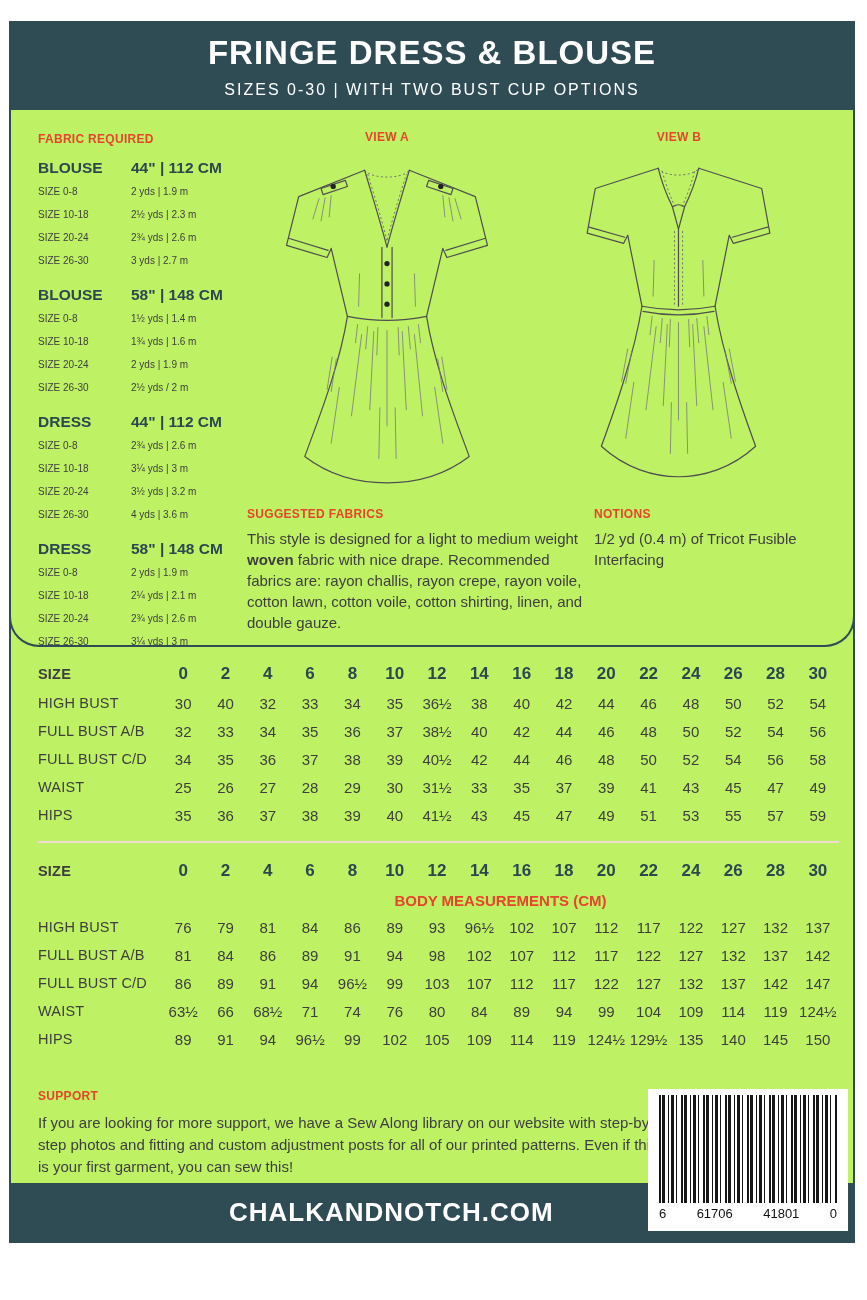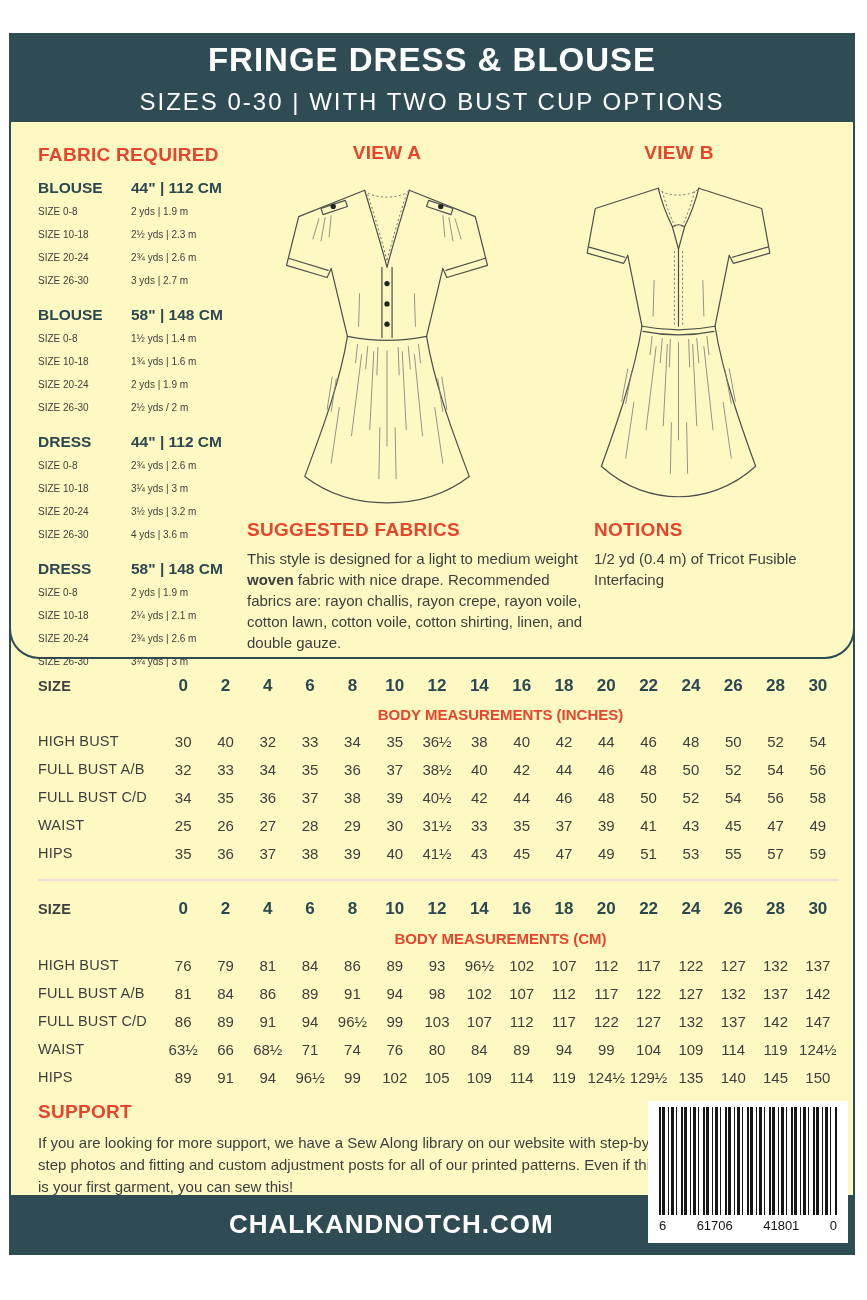--- a/index.html
+++ b/index.html
@@ -1,31 +1,31 @@
 <!DOCTYPE html>
 <html><head>
 <meta charset="utf-8">
 <style>
   * { margin:0; padding:0; box-sizing:border-box; }
   body { background:#fff; font-family:"Liberation Sans", sans-serif; }
   .page { position:relative; width:867px; height:1300px; background:#fff; overflow:hidden; }
-  .sheet { position:absolute; left:9px; top:33px; width:846px; height:1222px;
-           border:2px solid #2f4c55; background:#fef9c3; }
+  .sheet { position:absolute; left:9px; top:21px; width:846px; height:1222px;
+           border:2px solid #2f4c55; background:#bef264; }
 
   
   .masthead { height:87px; background:#2f4c55; color:#fff; display:flex;
               flex-direction:column; align-items:center; justify-content:center; }
   .masthead h1 { font-size:33px; font-weight:bold; letter-spacing:1px; }
-  .masthead .subtitle { font-size:24px; font-weight:500; letter-spacing:2px; margin-top:9px; }
+  .masthead .subtitle { font-size:16px; font-weight:500; letter-spacing:2px; margin-top:9px; }
 
   
   .top-card { position:absolute; top:85px; left:-2px; right:-2px; height:539px;
               border:2px solid #2f4c55; border-top:none; border-radius:0 0 30px 30px; }
 
-  .red-h { color:#e6452c; font-size:19px; font-weight:bold; letter-spacing:0.3px; }
+  .red-h { color:#e6452c; font-size:12px; font-weight:bold; letter-spacing:0.3px; }
 
   .fabric-col { position:absolute; left:27px; top:24px; width:208px; }
   .fabric-col .red-h { margin-bottom:11px; }
   .fabric-group { margin-bottom:12px; }
   .fabric-group-header { display:grid; grid-template-columns:93px 1fr; font-size:15.5px;
                          font-weight:bold; color:#2b4851; line-height:21px; margin-bottom:2px; }
   .fabric-row { display:grid; grid-template-columns:93px 1fr; font-size:10px;
                 color:#3e3e3e; line-height:23px; }
 
   .view { position:absolute; text-align:center; }
@@ -279,24 +279,20 @@
             <div class="t-cell">12</div>
             <div class="t-cell">14</div>
             <div class="t-cell">16</div>
             <div class="t-cell">18</div>
             <div class="t-cell">20</div>
             <div class="t-cell">22</div>
             <div class="t-cell">24</div>
             <div class="t-cell">26</div>
             <div class="t-cell">28</div>
             <div class="t-cell">30</div>
-          </div>
-          <div class="t-subrow">
-            <div class="t-label"></div>
-            <div class="t-subhead">BODY MEASUREMENTS (INCHES)</div>
           </div>
           <div class="t-row measure-row">
             <div class="t-label">HIGH BUST</div>
             <div class="t-cell">30</div>
             <div class="t-cell">40</div>
             <div class="t-cell">32</div>
             <div class="t-cell">33</div>
             <div class="t-cell">34</div>
             <div class="t-cell">35</div>
             <div class="t-cell">36½</div>

